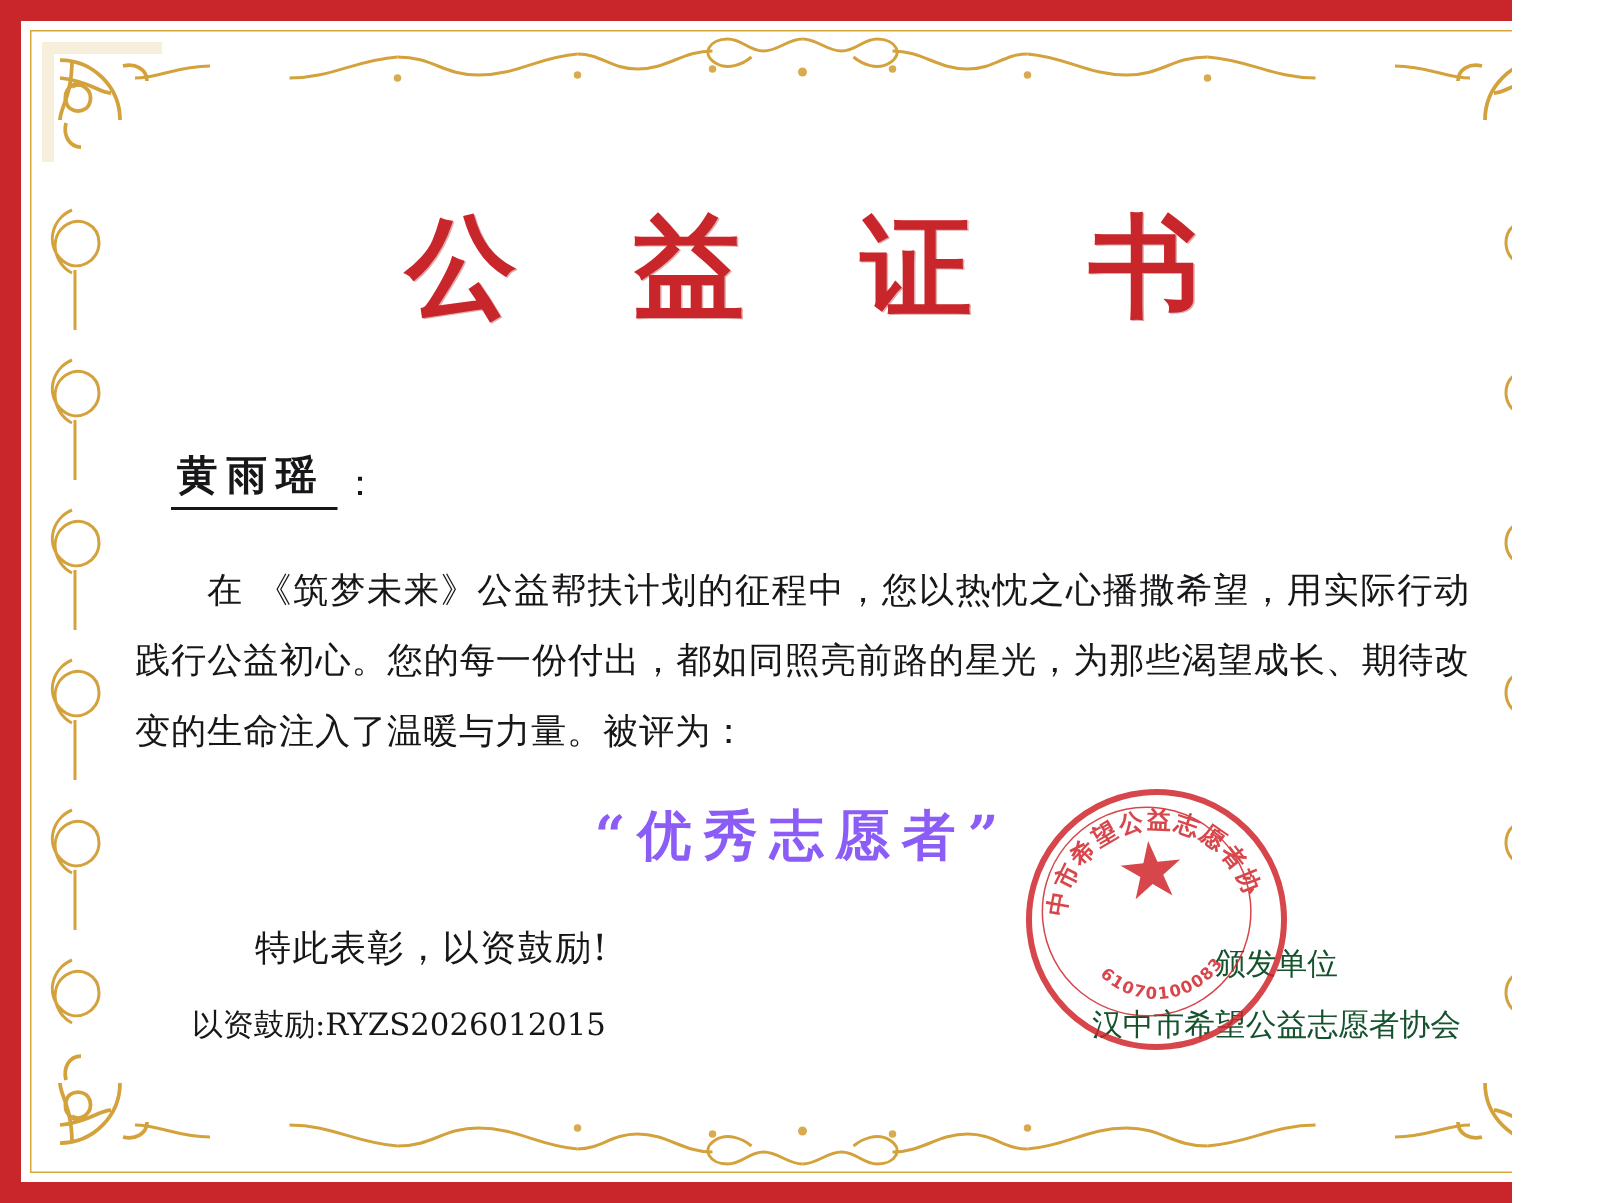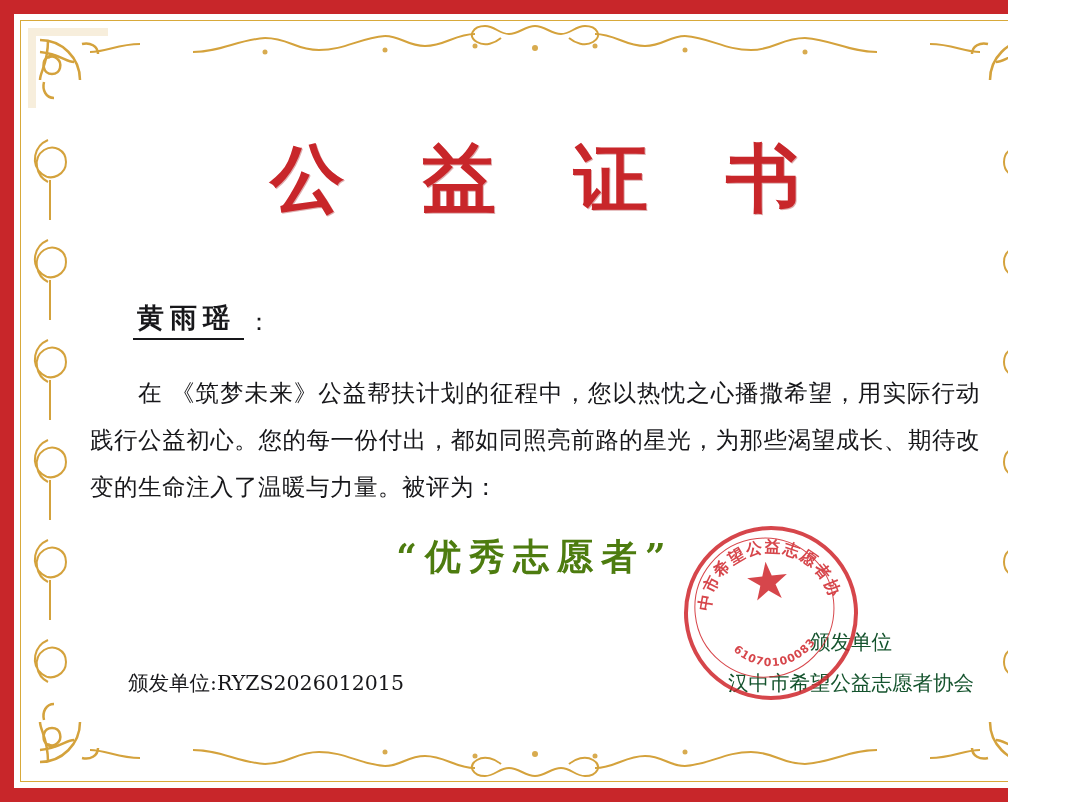--- a/index.html
+++ b/index.html
@@ -91,21 +91,21 @@
     letter-spacing: 26px;
     text-indent: 26px;
     margin-top: 46px;
     margin-bottom: 0;
     line-height: 1.15;
     text-shadow: 1px 1px 0 rgba(160,20,24,0.35);
   }
 
   .recipient-row {
     margin-top: 80px;
-    margin-left: 47px;
+    margin-left: 28px;
     display: flex;
     align-items: flex-end;
   }
   .recipient-name {
     font-family: "DejaVu Serif", serif;
     font-size: 27px;
     font-weight: bold;
     color: #17171a;
     letter-spacing: 6px;
     border-bottom: 2px solid #17171a;
@@ -127,21 +127,21 @@
     line-height: 2.0;
     text-align: justify;
     text-indent: 48px;
     letter-spacing: 0.5px;
     padding: 0 4px;
   }
 
   .award {
     margin-top: 22px;
     text-align: center;
-    color: #4d7c0f;
+    color: #8b5cf6;
     font-family: "DejaVu Serif", serif;
     font-weight: bold;
     font-size: 36px;
     letter-spacing: 8px;
   }
 
   .commend {
     margin-top: 34px;
     margin-left: 84px;
     font-family: "DejaVu Serif", serif;
@@ -375,24 +375,25 @@
 
     <div class="recipient-row">
       <span class="recipient-name">黄雨瑶</span>
       <span class="recipient-colon">：</span>
     </div>
 
     <div class="body-text">在 《筑梦未来》公益帮扶计划的征程中，您以热忱之心播撒希望，用实际行动践行公益初心。您的每一份付出，都如同照亮前路的星光，为那些渴望成长、期待改变的生命注入了温暖与力量。被评为：</div>
 
     <div class="award">“优秀志愿者”</div>
 
+    <div class="commend">特此表彰，以资鼓励!</div>
 
     <div class="footer">
       <div class="footer-left">
-        <div>颁发单位:RYZS2026012015</div>
+        <div>以资鼓励:RYZS2026012015</div>
       </div>
 
       <div class="footer-right">
         <div>颁发单位</div>
         <div>汉中市希望公益志愿者协会</div>
       </div>
 
       <div class="seal">
         <div class="seal-inner"></div>
         <svg class="seal-arc-text" viewBox="0 0 166 166" xmlns="http://www.w3.org/2000/svg">

